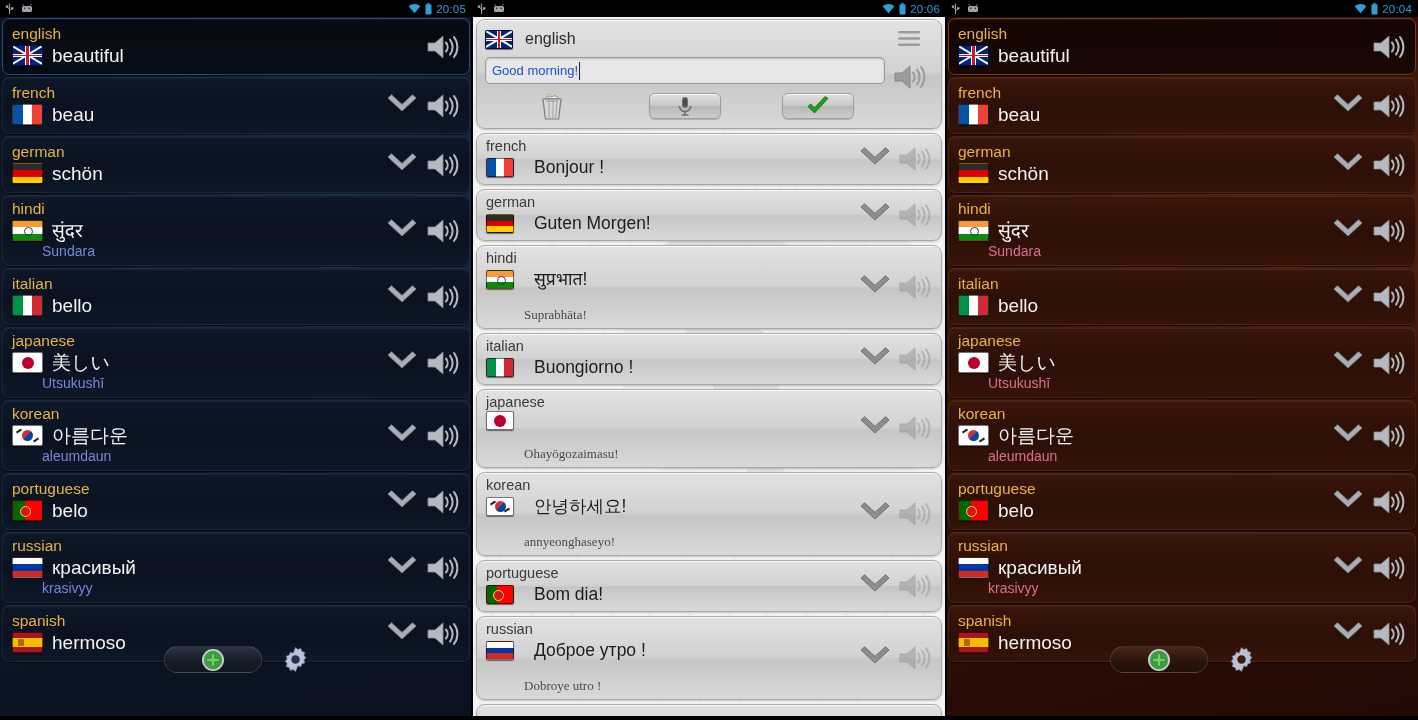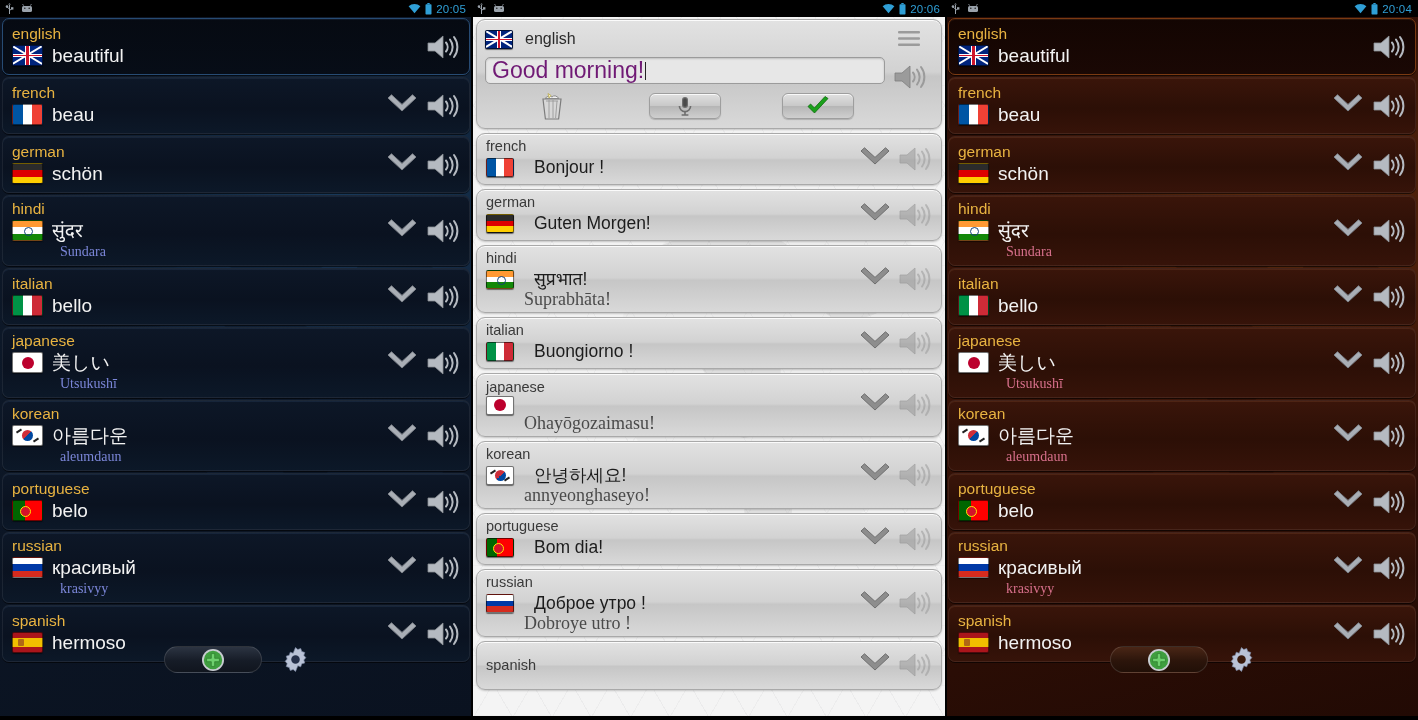--- a/index.html
+++ b/index.html
@@ -46,22 +46,22 @@
   .brown .drow.active { background:linear-gradient(180deg,#130502 0%,#1a0804 100%);
                  border:1px solid #7a3a12; }
 
   .drow.tall { min-height:71px; }
   .drow-main { flex:1; padding:3px 0 4px 9px; display:flex; flex-direction:column;
                justify-content:center; }
   .lang { font-size:15.5px; line-height:17px; color:#e8b341; }
   .brown .lang { color:#e8b341; }
   .wordline { display:flex; align-items:center; gap:9px; margin-top:1px; }
   .word { font-size:19px; color:#f2f2f2; line-height:25px; }
-  .translit { font-size:14px; line-height:17px; margin-left:48px;
-              font-family:Liberation Serif, serif; }
+  .translit { font-size:14px; line-height:17px; margin-left:30px;
+              font-family:Liberation Sans, sans-serif; }
   .blue .translit { color:#7b86d8; }
   .brown .translit { color:#d8708c; }
 
   .drow-actions { display:flex; align-items:center; gap:6px; padding:0 9px 0 4px; }
 
   
   .flag { width:31px; height:21px; border-radius:2px; overflow:hidden;
           position:relative; flex:0 0 auto; border:1px solid rgba(0,0,0,.55);
           box-shadow:0 1px 1px rgba(0,0,0,.5); }
   .flag.sm { width:28px; height:19px; }
@@ -134,40 +134,40 @@
           border:1px solid #a9a9a9;
           box-shadow:inset 0 1px 0 rgba(255,255,255,.85), 0 1px 2px rgba(0,0,0,.20); }
 
   .inputcard { padding:6px 8px 7px; display:flex; }
   .ic-left { flex:1; min-width:0; }
   .ic-head { display:flex; align-items:center; gap:12px; height:26px; }
   .ic-head .lbl { font-size:16px; color:#2b2b2b; }
   .txtfield { margin-top:5px; height:27px; background:#e7e7e7; border:1px solid #9b9b9b;
               border-radius:5px; display:flex; align-items:center; padding:0 6px;
               box-shadow:inset 0 1px 2px rgba(0,0,0,.18); }
-  .txtfield .val { font-size:23px; color:#701a75; }
+  .txtfield .val { font-size:13px; color:#1d4ed8; }
   .caret { display:inline-block; width:1px; height:18px; background:#222; margin-left:1px; }
   .btnrow { margin-top:7px; display:flex; align-items:center; }
   .bslot { flex:1; display:flex; justify-content:center; }
   .pillbtn { width:72px; height:26px; border-radius:6px;
              background:linear-gradient(180deg,#e0e0e0 0%,#c8c8c8 50%,#b6b6b6 52%,#cfcfcf 100%);
              border:1px solid #9e9e9e; display:flex; align-items:center; justify-content:center;
              box-shadow:inset 0 1px 0 rgba(255,255,255,.8),0 1px 1px rgba(0,0,0,.18); }
   .ic-right { width:48px; display:flex; flex-direction:column; align-items:center;
               justify-content:flex-start; padding-top:4px; }
   .hamb { width:24px; height:18px; margin-bottom:14px; }
 
   .mrow { padding:4px 0 5px 9px; display:flex; align-items:stretch; min-height:49px; }
   .mrow.tall { min-height:64px; }
   .mrow-main { flex:1; display:flex; flex-direction:column; justify-content:center; }
   .m-lang { font-size:14.5px; color:#3a3a3a; line-height:17px; }
   .m-wordline { display:flex; align-items:center; gap:20px; }
   .m-word { font-size:17.5px; color:#1c1c1c; line-height:24px; }
-  .m-translit { font-size:18px; color:#4a4a4a; margin-left:38px; line-height:16px;
-                font-family:"Liberation Serif", serif; }
+  .m-translit { font-size:13px; color:#4a4a4a; margin-left:38px; line-height:16px;
+                font-family:"Liberation Serif", serif;margin-top:16px; }
   .mrow-actions { display:flex; align-items:center; gap:5px; padding-right:9px; }
 
   .divider { position:absolute; top:0; bottom:0; width:2px; background:#000; z-index:9; }
 </style>
 </head>
 <body>
 
 <div class="screen">
 
   <div class="panel blue" id="panel-left">

